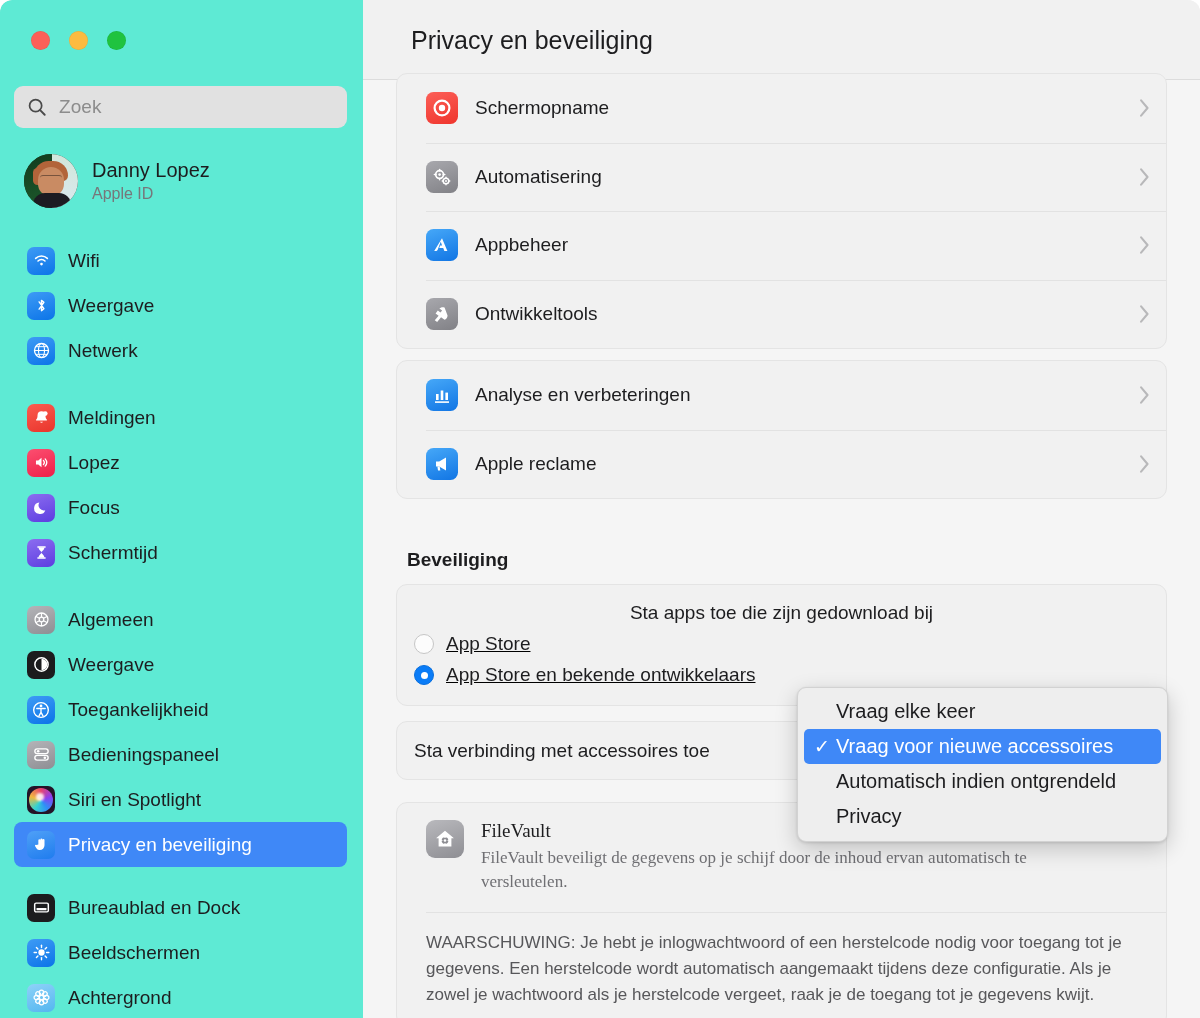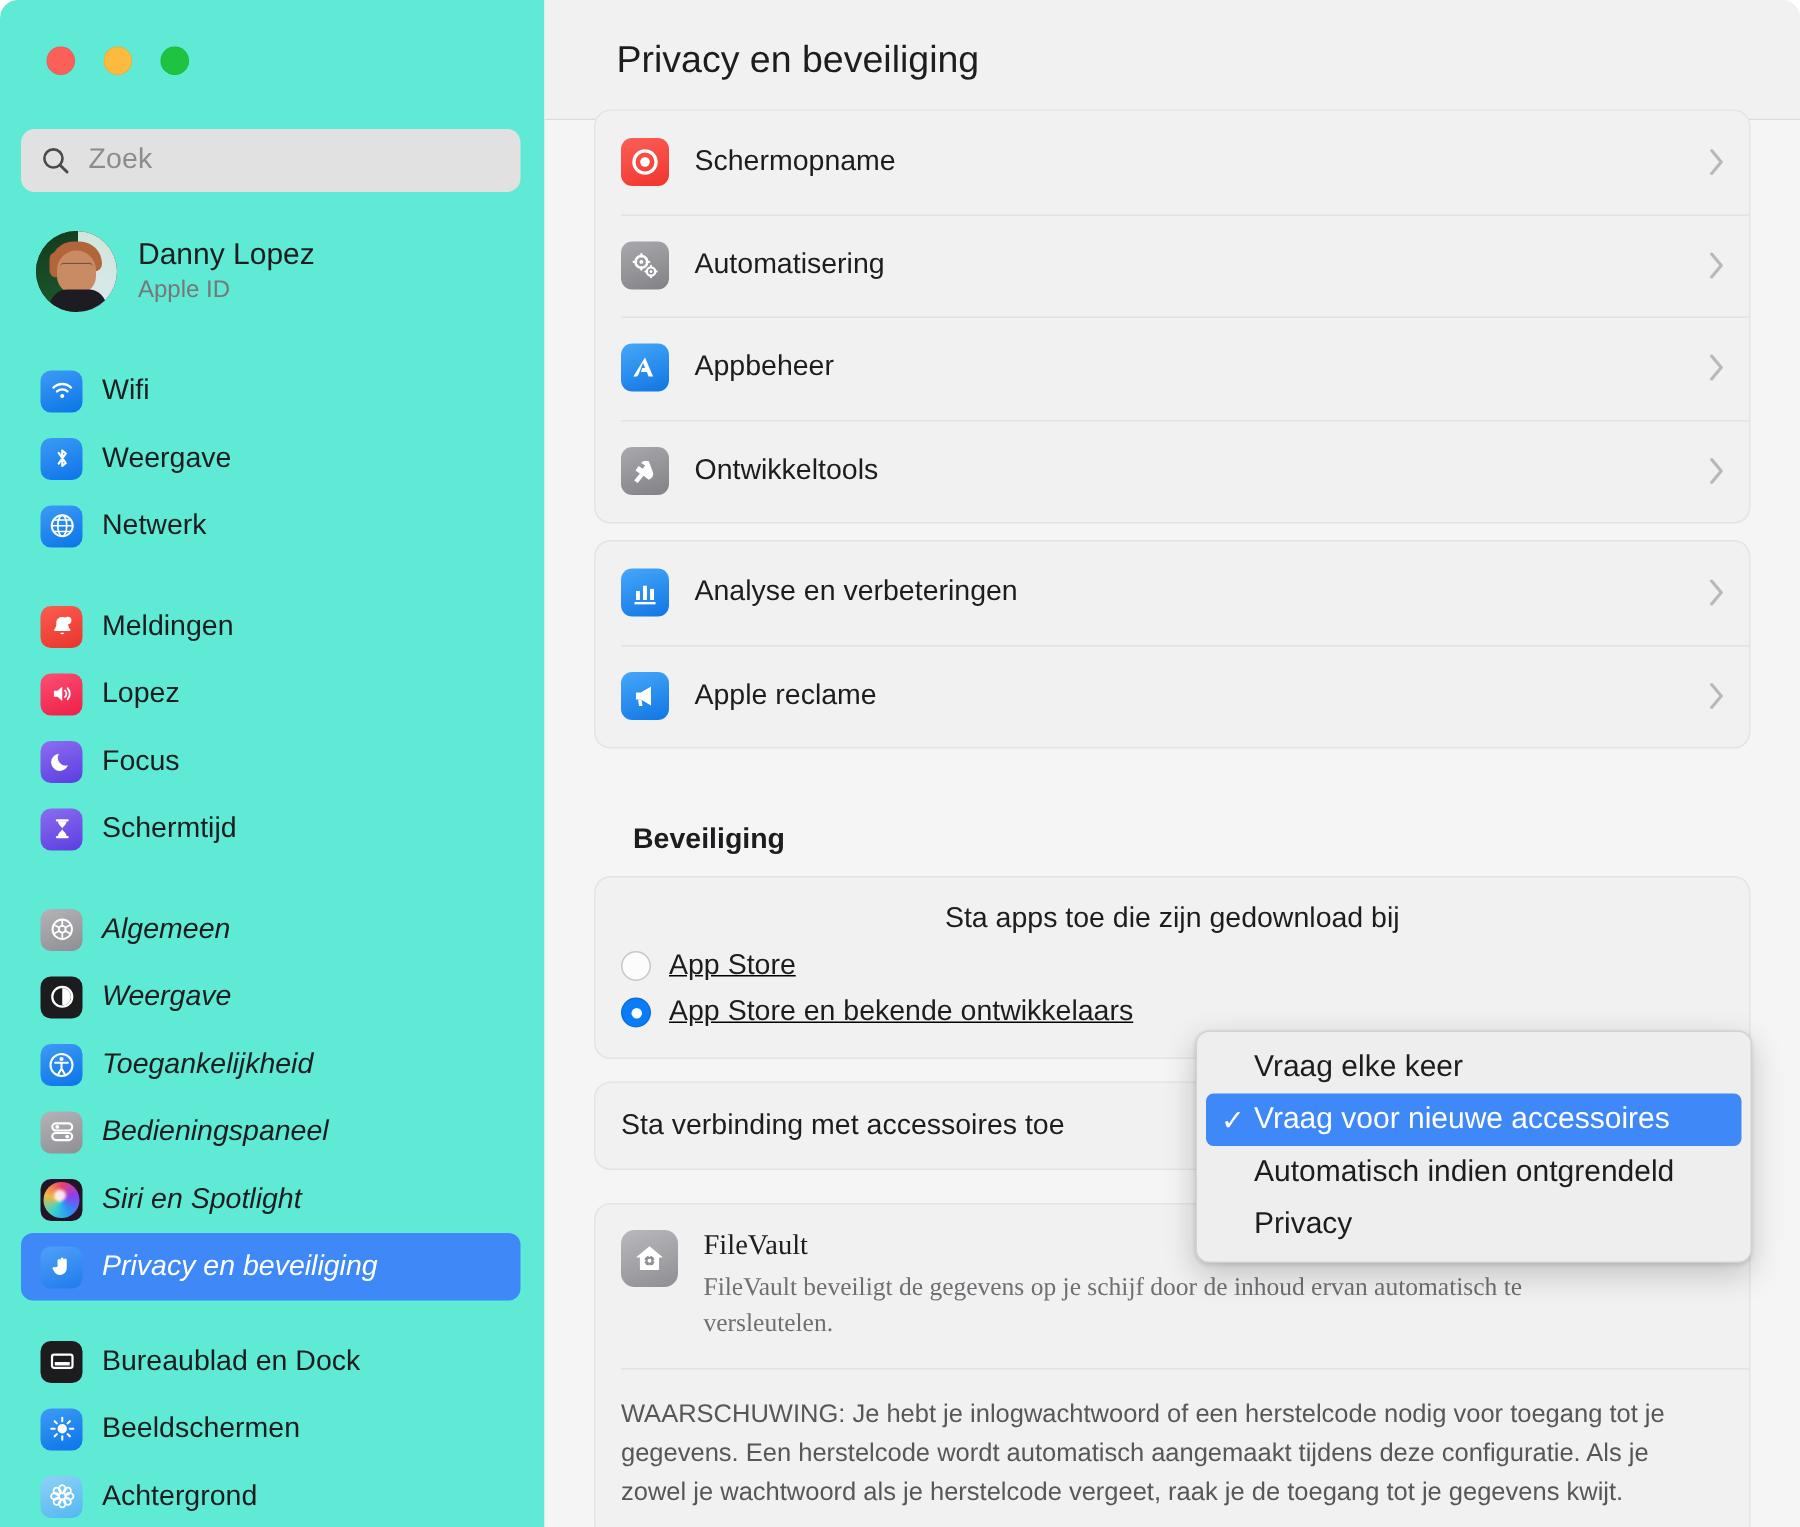--- a/index.html
+++ b/index.html
@@ -155,20 +155,21 @@
   }
 
   .card {
     position: absolute;
     left: 33px;
     width: 771px;
     background: #f1f1f1;
     border: 1px solid #e4e4e4;
     border-radius: 11px;
     box-sizing: border-box;
+    padding-left: 12px;
   }
 
   .list-row {
     display: flex;
     align-items: center;
     height: 68.5px;
     padding: 0 15px 0 17px;
     box-sizing: border-box;
     position: relative;
   }
@@ -195,21 +196,20 @@
     white-space: nowrap;
   }
   .chev { width: 13px; height: 20px; flex: none; opacity: .55; }
 
   .section-title {
     position: absolute;
     left: 44px;
     font-size: 19px;
     font-weight: bold;
     color: #1d1d1f;
-    margin-left: 15px;
   }
 
   .pad-card { padding: 17px 17px 19px 17px; }
   .field-label { font-size: 19px; color: #1d1d1f; text-align: center; }
 
   .radio-row {
     display: flex;
     align-items: center;
     margin-top: 9px;
     text-decoration: underline;
@@ -389,21 +389,21 @@
         <span class="ic" style="background:linear-gradient(160deg,#8c6df0,#5c3de0);">
           <svg viewBox="0 0 24 24" width="19" height="19">
               <path d="M7.5 5h9M7.5 19h9" stroke="#fff" stroke-width="1.9" stroke-linecap="round"></path>
               <path d="M8.4 5.6c0 3.5 3.6 4.3 3.6 6.4s-3.6 2.9-3.6 6.4h7.2c0-3.5-3.6-4.3-3.6-6.4s3.6-2.9 3.6-6.4z" fill="#fff"></path>
             </svg>
         </span>
         <span class="lbl">Schermtijd</span>
       </div>
     </div>
 
-    <div class="side-group" style="top:597px;font-style:italic;">
+    <div class="side-group" style="top:597px;">
       <div class="side-item">
         <span class="ic" style="background:linear-gradient(160deg,#b4b4b8,#8e8e93);">
           <svg viewBox="0 0 24 24" width="21" height="21">
               <circle cx="12" cy="12" r="7.4" fill="none" stroke="#fff" stroke-width="1.5"></circle>
               <circle cx="12" cy="12" r="2.6" fill="none" stroke="#fff" stroke-width="1.4"></circle>
               <g stroke="#fff" stroke-width="1.3">
                 <line x1="12" y1="4.6" x2="12" y2="9.4"></line>
                 <line x1="12" y1="14.6" x2="12" y2="19.4"></line>
                 <line x1="5.2" y1="8.3" x2="9.6" y2="10.7"></line>
                 <line x1="14.4" y1="13.3" x2="18.8" y2="15.7"></line>

